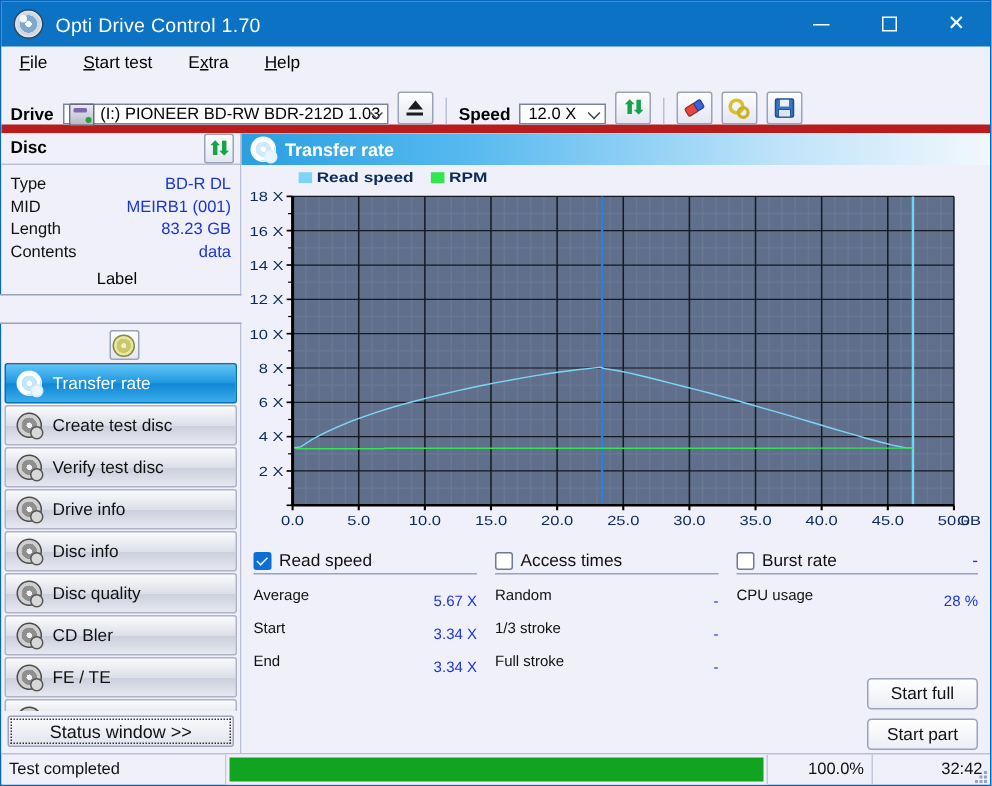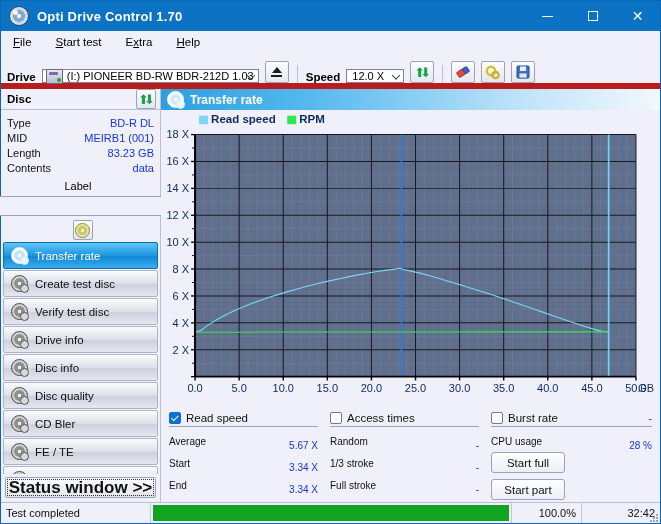--- a/index.html
+++ b/index.html
@@ -29,21 +29,21 @@
     border-radius:50%;
     background:radial-gradient(circle at 50% 50%, #fdfdfd 0 16%, #7ea9cf 17% 45%, #cfd8e2 46% 72%, #5d87b0 73% 100%);
     border:1px solid #2d4a63;
     box-shadow:inset 0 0 2px #fff;
     position:relative;
   }
   .title-ico:after{
     content:"";position:absolute;left:3px;top:3px;width:5px;height:5px;
     border-radius:50%;background:#f5f5f5;
   }
-  .title-text{color:#fff;font-size:13px;letter-spacing:.2px;font-weight:bold;}
+  .title-text{color:#fff;font-size:13px;letter-spacing:.2px;}
   .win-btns{position:absolute;right:0;top:0;height:30px;display:flex;}
   .win-btn{
     width:45px;height:30px;display:flex;align-items:center;justify-content:center;
     color:#fff;font-size:13px;line-height:1;
   }
   .glyph-min{display:block;width:11px;height:1px;background:#fff;}
   .glyph-max{display:block;width:10px;height:10px;border:1px solid #fff;box-sizing:border-box;}
   .glyph-close{font-size:14px;line-height:14px;font-family:"DejaVu Sans",sans-serif;}
   
   .menubar{
@@ -154,21 +154,21 @@
     background:#d8d8d8;border:1px solid #555;
   }
   .nav-item.sel .nav-ico:after{background:#eaf6ff;border-color:#cfeaff;}
   
   .status-btn-wrap{padding:3px 4px 4px 4px;}
   .status-btn{
     height:21px;width:100%;box-sizing:border-box;
     border:1px solid #9aa3b8;border-radius:2px;
     background:linear-gradient(#fbfbfd,#e2e4ee);
     display:flex;align-items:center;justify-content:center;
-    font-size:17px;font-weight:bold;color:#111;
+    font-size:12px;font-weight:normal;color:#111;
     outline:1px dotted #333;outline-offset:-3px;
   }
   
   .right{flex:1 1 auto;display:flex;flex-direction:column;min-width:0;background:#eff0fa;}
   .panel-head{
     height:21px;flex:0 0 21px;display:flex;align-items:center;gap:6px;padding-left:6px;
     background:linear-gradient(90deg,#2b9fe0 0%,#56b9ef 30%,#bfe3f9 72%,#f2f8fd 100%);
     color:#fff;font-weight:bold;font-size:12px;
   }
   .panel-head .nav-ico{
@@ -575,21 +575,21 @@
             <div class="stat-head">
               <span class="cbox"></span>
               <span class="stat-title">Burst rate</span>
               <span class="sp"></span>
               <span class="hdr-v">-</span>
             </div>
             <div class="stat-row">
               <span class="k">CPU usage</span>
               <span class="v">28 %</span>
             </div>
-            <div class="btn-col" style="padding-left:0;align-items:flex-start;">
+            <div class="btn-col" style="padding-left:0;align-items:flex-end;margin-top:44px;">
               <div class="act-btn">Start full</div>
               <div class="act-btn">Start part</div>
             </div>
           </div>
         </div>
       </div>
     </div>
   </div>
 
   <div class="statusbar">

